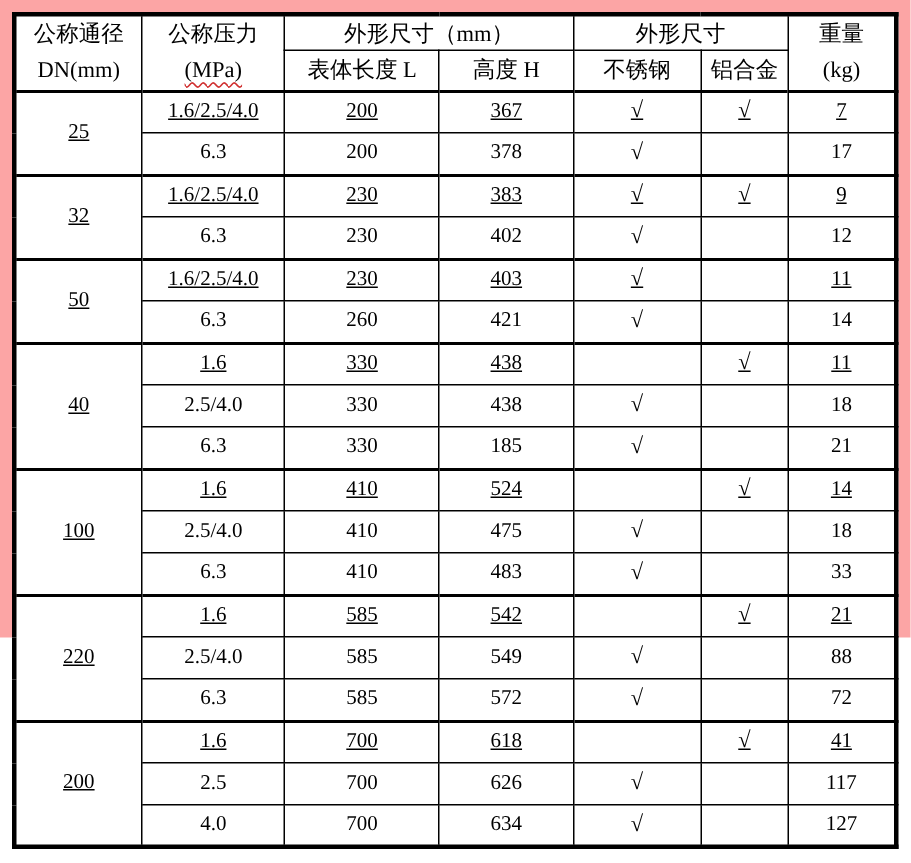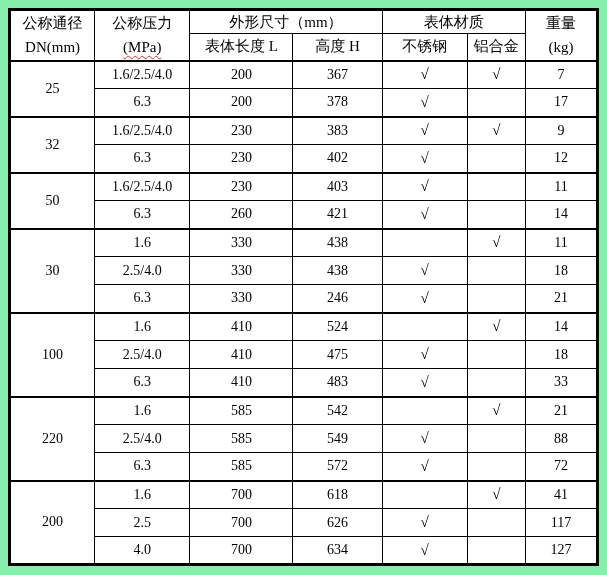--- a/index.html
+++ b/index.html
@@ -2,41 +2,41 @@
 <html><head>
 <meta charset="utf-8">
 <style>
   * { margin: 0; padding: 0; box-sizing: border-box; }
   html, body { background: #ffffff; }
   body {
     width: 607px; height: 575px; overflow: hidden;
     font-family: "Liberation Serif", "DejaVu Serif", serif;
     color: #000;
   }
-  .page { position: relative; width: 607px; height: 575px; background: #86efac; }
+  .page { position: relative; width: 607px; height: 425px; background: #fca5a5; }
   table.spec {
     position: absolute; left: 8px; top: 8px;
     width: 591px;
     border-collapse: collapse; table-layout: fixed;
     border: 3px solid #000;
     background: #fff;
   }
   th, td {
     border: 1px solid #000;
     text-align: center; vertical-align: middle;
     font-weight: normal;
     overflow: hidden; white-space: nowrap;
   }
   thead th { font-size: 15px; }
   thead tr.h1 th { height: 24px; }
   thead tr.h2 th { height: 27px; }
   thead tr.h2 th { border-bottom-width: 2px; margin-top: 36px; }
   th[rowspan] { border-bottom-width: 2px; }
   tbody td { font-size: 14px; height: 28px; }
-  tbody tr.gstart td { border-top-width: 2px; }
+  tbody tr.gstart td { border-top-width: 2px; text-decoration: underline; }
   .two-line div { line-height: 24px; }
   .squiggle {
     text-decoration-line: underline;
     text-decoration-style: wavy;
     text-decoration-color: #d03030;
     text-decoration-thickness: 1px;
     text-underline-offset: 3px;
   }
   td.check { font-size: 15px; }
 </style>
@@ -58,21 +58,21 @@
       <tr class="h1">
         <th rowspan="2" class="two-line">
           <div>公称通径</div>
           <div>DN(mm)</div>
         </th>
         <th rowspan="2" class="two-line">
           <div>公称压力</div>
           <div><span class="squiggle">(MPa)</span></div>
         </th>
         <th colspan="2">外形尺寸（mm）</th>
-        <th colspan="2">表体材质</th>
+        <th colspan="2">外形尺寸</th>
         <th rowspan="2" class="two-line">
           <div>重量</div>
           <div>(kg)</div>
         </th>
       </tr>
       <tr class="h2">
         <th>表体长度 L</th>
         <th>高度 H</th>
         <th>不锈钢</th>
         <th>铝合金</th>
@@ -134,40 +134,40 @@
         <td>260</td>
         <td>421</td>
         <td class="check">√</td>
         <td class="check"></td>
         <td>14</td>
       </tr>
     </tbody>
 
     <tbody>
       <tr class="gstart">
-        <td rowspan="3">30</td>
+        <td rowspan="3">40</td>
         <td>1.6</td>
         <td>330</td>
         <td>438</td>
         <td class="check"></td>
         <td class="check">√</td>
         <td>11</td>
       </tr>
       <tr>
         <td>2.5/4.0</td>
         <td>330</td>
         <td>438</td>
         <td class="check">√</td>
         <td class="check"></td>
         <td>18</td>
       </tr>
       <tr>
         <td>6.3</td>
         <td>330</td>
-        <td>246</td>
+        <td>185</td>
         <td class="check">√</td>
         <td class="check"></td>
         <td>21</td>
       </tr>
     </tbody>
 
     <tbody>
       <tr class="gstart">
         <td rowspan="3">100</td>
         <td>1.6</td>

